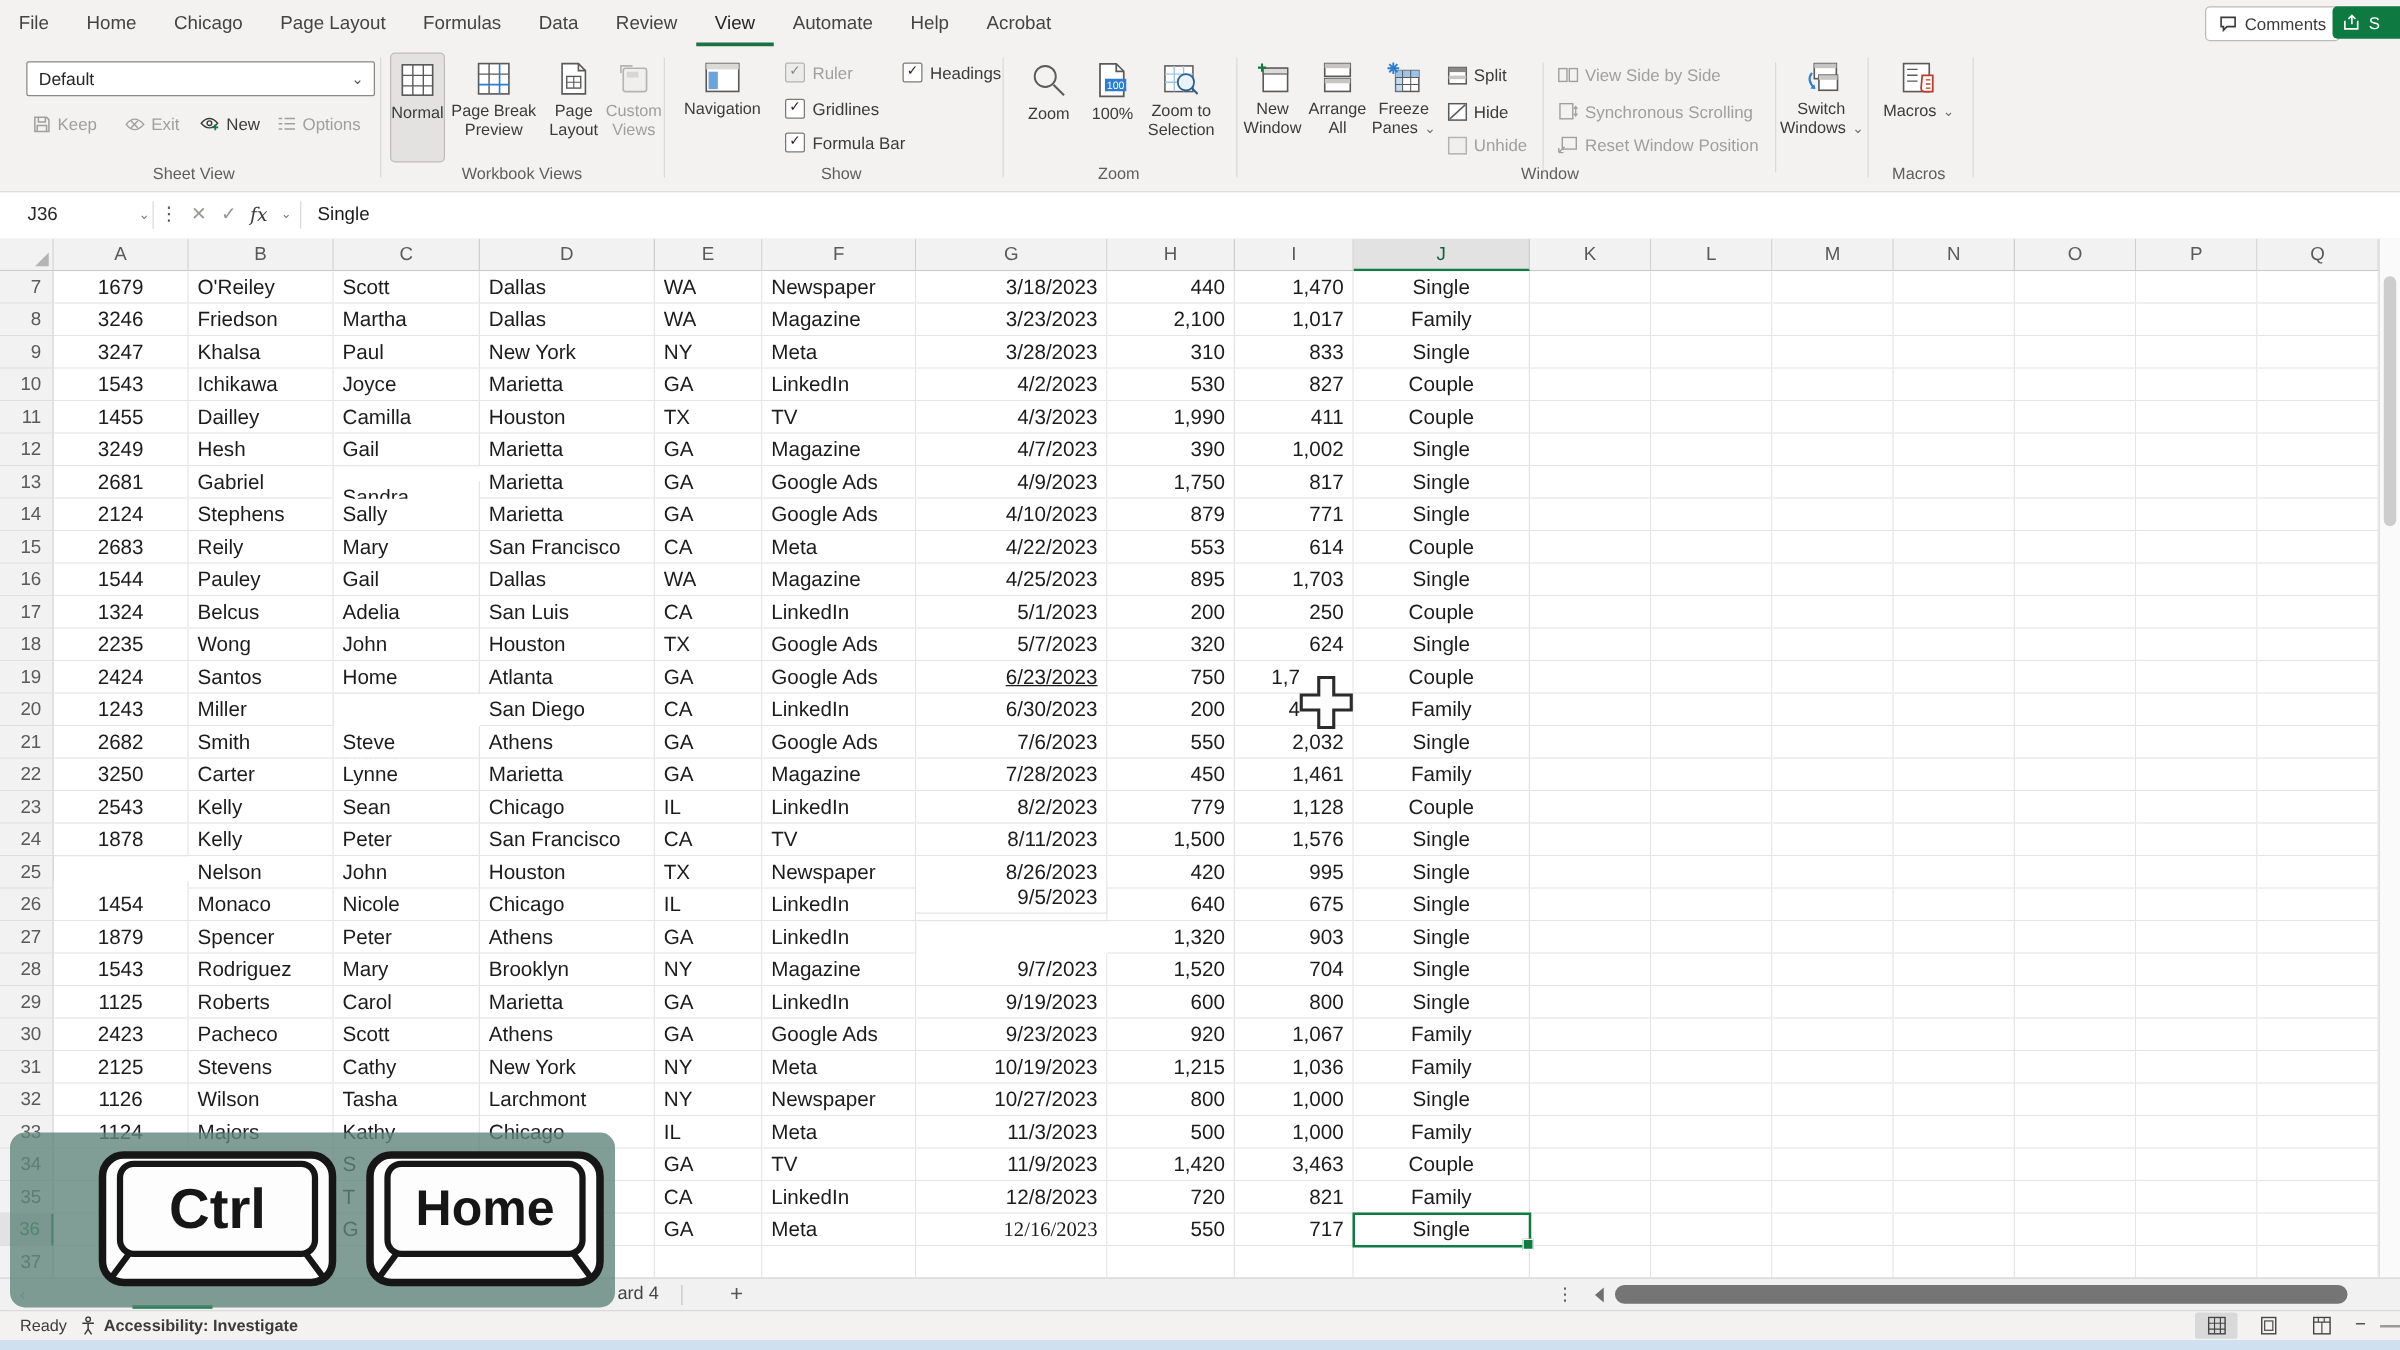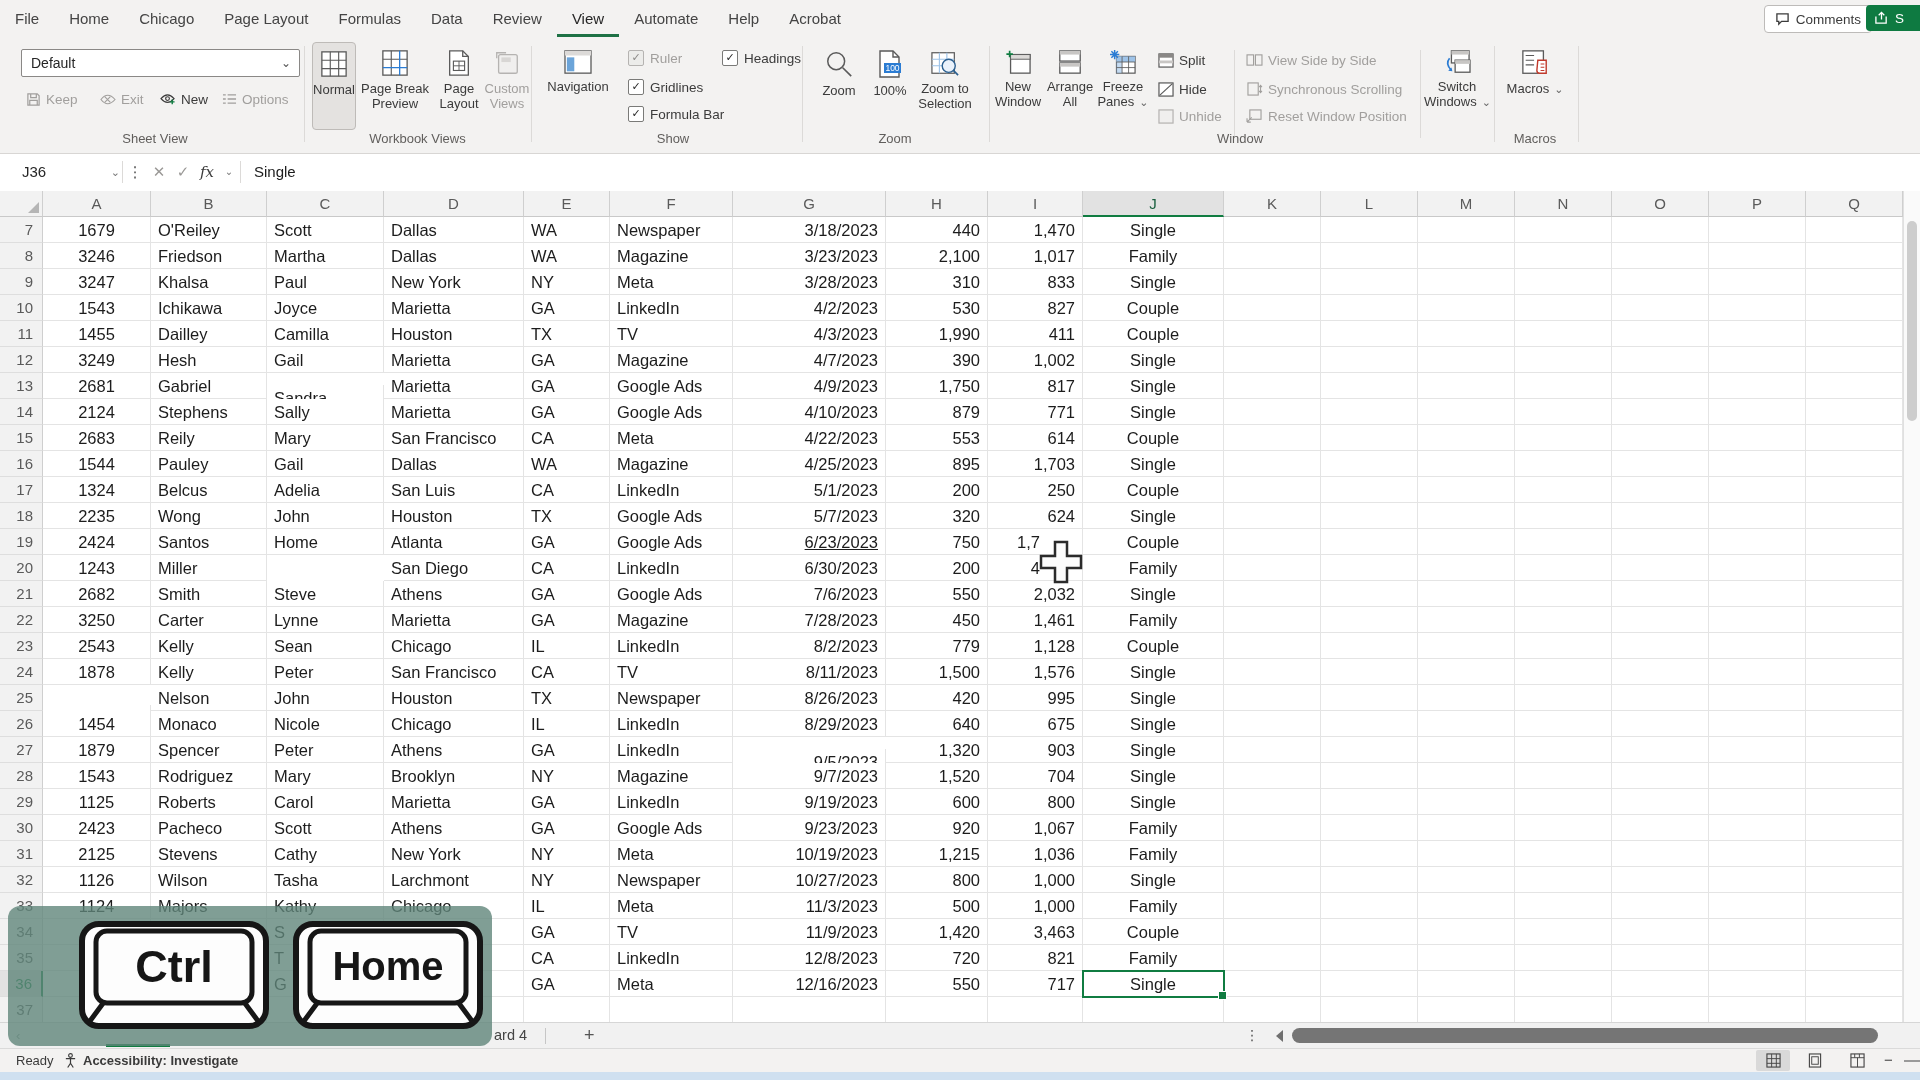--- a/index.html
+++ b/index.html
@@ -732,21 +732,21 @@
       <div class="cell l" style="left: 1612px; top: 520px; width: 97px;"></div>
       <div class="cell l" style="left: 1709px; top: 520px; width: 97px;"></div>
       <div class="cell l" style="left: 1806px; top: 520px; width: 97px;"></div>
       <div class="rowh" style="top: 546px;">27</div>
       <div class="cell c" style="left: 43px; top: 546px; width: 108px;">1879</div>
       <div class="cell l" style="left: 151px; top: 546px; width: 116px;">Spencer</div>
       <div class="cell l" style="left: 267px; top: 546px; width: 117px;">Peter</div>
       <div class="cell l" style="left: 384px; top: 546px; width: 140px;">Athens</div>
       <div class="cell l" style="left: 524px; top: 546px; width: 86px;">GA</div>
       <div class="cell l" style="left: 610px; top: 546px; width: 123px;">LinkedIn</div>
-      <div class="cell r" style="left: 733px; top: 558px; width: 153px;">9/5/2023</div>
+      <div class="cell r" style="left: 733px; top: 514px; width: 153px;">9/5/2023</div>
       <div class="cell r" style="left: 886px; top: 546px; width: 102px;">1,320</div>
       <div class="cell r" style="left: 988px; top: 546px; width: 95px;">903</div>
       <div class="cell c" style="left: 1083px; top: 546px; width: 141px;">Single</div>
       <div class="cell l" style="left: 1224px; top: 546px; width: 97px;"></div>
       <div class="cell l" style="left: 1321px; top: 546px; width: 97px;"></div>
       <div class="cell l" style="left: 1418px; top: 546px; width: 97px;"></div>
       <div class="cell l" style="left: 1515px; top: 546px; width: 97px;"></div>
       <div class="cell l" style="left: 1612px; top: 546px; width: 97px;"></div>
       <div class="cell l" style="left: 1709px; top: 546px; width: 97px;"></div>
       <div class="cell l" style="left: 1806px; top: 546px; width: 97px;"></div>
@@ -894,21 +894,21 @@
       <div class="cell l" style="left: 1612px; top: 754px; width: 97px;"></div>
       <div class="cell l" style="left: 1709px; top: 754px; width: 97px;"></div>
       <div class="cell l" style="left: 1806px; top: 754px; width: 97px;"></div>
       <div class="rowh sel" style="top: 780px;">36</div>
       <div class="cell c" style="left: 43px; top: 780px; width: 108px;"></div>
       <div class="cell l" style="left: 151px; top: 780px; width: 116px;"></div>
       <div class="cell l" style="left: 267px; top: 780px; width: 117px;">G</div>
       <div class="cell l" style="left: 384px; top: 780px; width: 140px;"></div>
       <div class="cell l" style="left: 524px; top: 780px; width: 86px;">GA</div>
       <div class="cell l" style="left: 610px; top: 780px; width: 123px;">Meta</div>
-      <div class="cell r" style="left: 733px; top: 780px; width: 153px;">12/16/2023</div>
+      <div class="cell r" style="left: 733px; top: 780px; width: 153px; font-family: Liberation Serif, serif;">12/16/2023</div>
       <div class="cell r" style="left: 886px; top: 780px; width: 102px;">550</div>
       <div class="cell r" style="left: 988px; top: 780px; width: 95px;">717</div>
       <div class="cell c" style="left: 1083px; top: 780px; width: 141px;">Single</div>
       <div class="cell l" style="left: 1224px; top: 780px; width: 97px;"></div>
       <div class="cell l" style="left: 1321px; top: 780px; width: 97px;"></div>
       <div class="cell l" style="left: 1418px; top: 780px; width: 97px;"></div>
       <div class="cell l" style="left: 1515px; top: 780px; width: 97px;"></div>
       <div class="cell l" style="left: 1612px; top: 780px; width: 97px;"></div>
       <div class="cell l" style="left: 1709px; top: 780px; width: 97px;"></div>
       <div class="cell l" style="left: 1806px; top: 780px; width: 97px;"></div>

